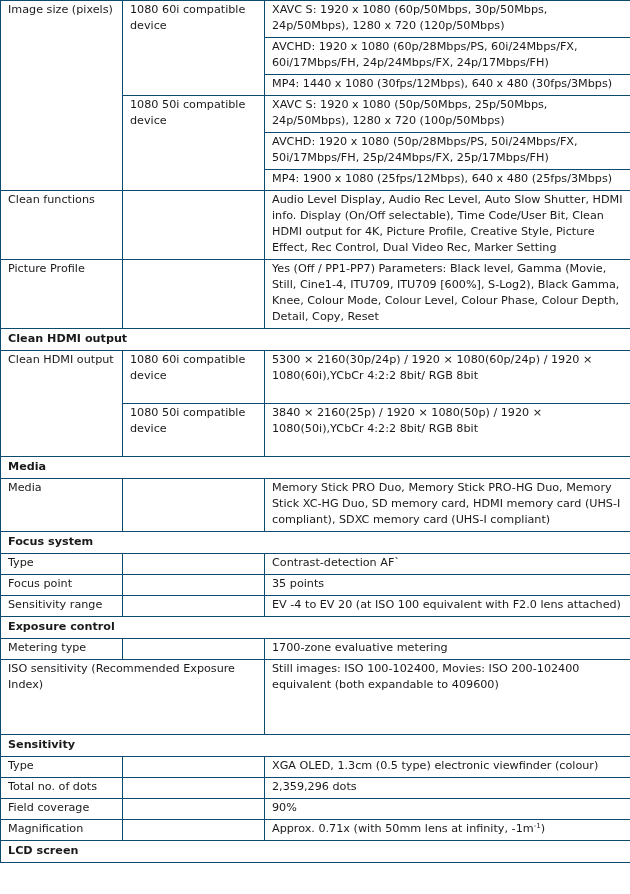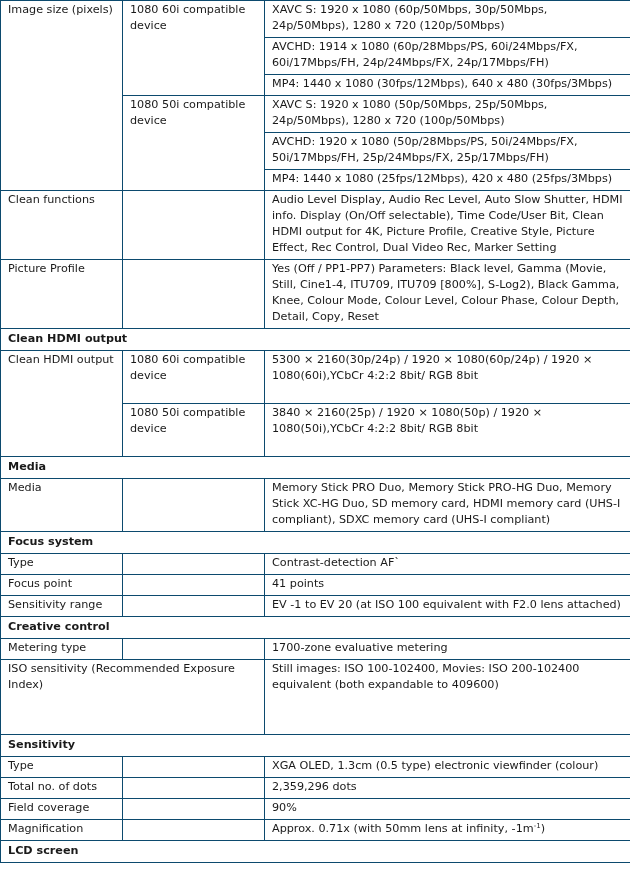--- a/index.html
+++ b/index.html
@@ -24,46 +24,46 @@
       <col class="c3">
     </colgroup>
   <tbody>
 
     <tr>
       <td rowspan="6">Image size (pixels)</td>
       <td rowspan="3">1080 60i compatible device</td>
       <td>XAVC S: 1920 x 1080 (60p/50Mbps, 30p/50Mbps, 24p/50Mbps), 1280 x 720 (120p/50Mbps)</td>
     </tr>
     <tr>
-      <td>AVCHD: 1914 x 1080 (60p/28Mbps/PS, 60i/24Mbps/FX, 60i/17Mbps/FH, 24p/24Mbps/FX, 24p/17Mbps/FH)</td>
+      <td>AVCHD: 1920 x 1080 (60p/28Mbps/PS, 60i/24Mbps/FX, 60i/17Mbps/FH, 24p/24Mbps/FX, 24p/17Mbps/FH)</td>
     </tr>
     <tr>
       <td>MP4: 1440 x 1080 (30fps/12Mbps), 640 x 480 (30fps/3Mbps)</td>
     </tr>
     <tr>
       <td rowspan="3">1080 50i compatible device</td>
       <td>XAVC S: 1920 x 1080 (50p/50Mbps, 25p/50Mbps, 24p/50Mbps), 1280 x 720 (100p/50Mbps)</td>
     </tr>
     <tr>
       <td>AVCHD: 1920 x 1080 (50p/28Mbps/PS, 50i/24Mbps/FX, 50i/17Mbps/FH, 25p/24Mbps/FX, 25p/17Mbps/FH)</td>
     </tr>
     <tr>
-      <td>MP4: 1440 x 1080 (25fps/12Mbps), 420 x 480 (25fps/3Mbps)</td>
+      <td>MP4: 1900 x 1080 (25fps/12Mbps), 640 x 480 (25fps/3Mbps)</td>
     </tr>
 
     <tr>
       <td>Clean functions</td>
       <td class="empty"></td>
       <td>Audio Level Display, Audio Rec Level, Auto Slow Shutter, HDMI info. Display (On/Off selectable), Time Code/User Bit, Clean HDMI output for 4K, Picture Profile, Creative Style, Picture Effect, Rec Control, Dual Video Rec, Marker Setting</td>
     </tr>
 
     <tr>
       <td>Picture Profile</td>
       <td class="empty"></td>
-      <td>Yes (Off / PP1-PP7) Parameters: Black level, Gamma (Movie, Still, Cine1-4, ITU709, ITU709 [800%], S-Log2), Black Gamma, Knee, Colour Mode, Colour Level, Colour Phase, Colour Depth, Detail, Copy, Reset</td>
+      <td>Yes (Off / PP1-PP7) Parameters: Black level, Gamma (Movie, Still, Cine1-4, ITU709, ITU709 [600%], S-Log2), Black Gamma, Knee, Colour Mode, Colour Level, Colour Phase, Colour Depth, Detail, Copy, Reset</td>
     </tr>
 
     <tr class="section">
       <td colspan="3">Clean HDMI output</td>
     </tr>
     <tr>
       <td rowspan="2">Clean HDMI output</td>
       <td style="height:48px">1080 60i compatible device</td>
       <td>5300 × 2160(30p/24p) / 1920 × 1080(60p/24p) / 1920 × 1080(60i),YCbCr 4:2:2 8bit/ RGB 8bit</td>
     </tr>
@@ -85,30 +85,30 @@
       <td colspan="3">Focus system</td>
     </tr>
     <tr>
       <td>Type</td>
       <td class="empty"></td>
       <td>Contrast-detection AF`</td>
     </tr>
     <tr>
       <td>Focus point</td>
       <td class="empty"></td>
-      <td>41 points</td>
+      <td>35 points</td>
     </tr>
     <tr>
       <td>Sensitivity range</td>
       <td class="empty"></td>
-      <td>EV -1 to EV 20 (at ISO 100 equivalent with F2.0 lens attached)</td>
+      <td>EV -4 to EV 20 (at ISO 100 equivalent with F2.0 lens attached)</td>
     </tr>
 
     <tr class="section">
-      <td colspan="3">Creative control</td>
+      <td colspan="3">Exposure control</td>
     </tr>
     <tr>
       <td>Metering type</td>
       <td class="empty"></td>
       <td>1700-zone evaluative metering</td>
     </tr>
     <tr>
       <td colspan="2" style="height:70px">ISO sensitivity (Recommended Exposure Index)</td>
       <td>Still images: ISO 100-102400, Movies: ISO 200-102400 equivalent (both expandable to 409600)</td>
     </tr>

